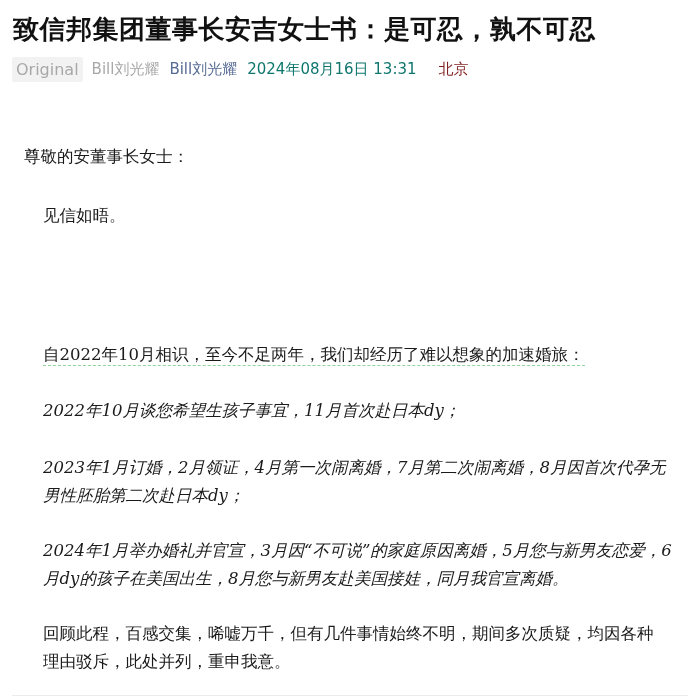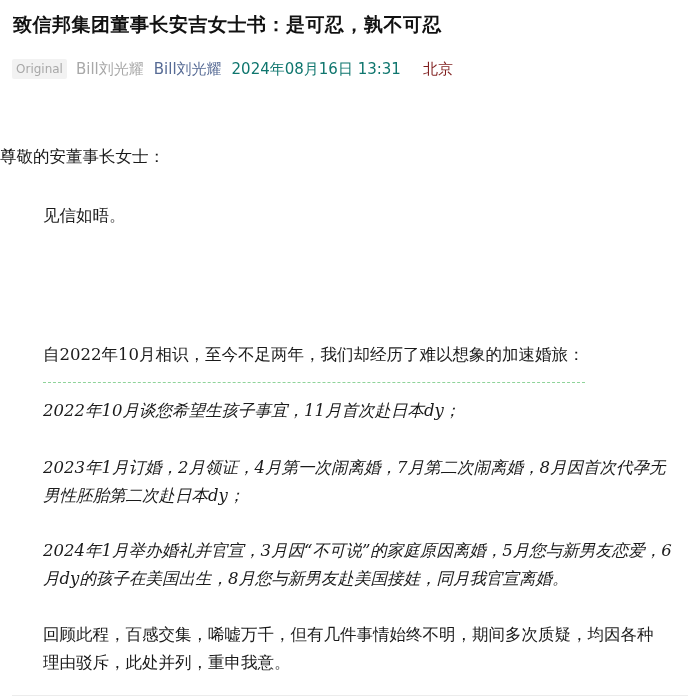--- a/index.html
+++ b/index.html
@@ -1,53 +1,53 @@
 <!DOCTYPE html>
 <html><head>
 <meta charset="utf-8">
 <style>
   * { margin: 0; padding: 0; box-sizing: border-box; }
   html, body { width: 700px; height: 700px; background: #ffffff; overflow: hidden; }
   body { position: relative; font-family: "DejaVu Sans", "Liberation Sans", sans-serif; color: #111; }
 
   .title {
     position: absolute; left: 13px; top: 12px;
-    font-size: 19px; font-weight: bold; color: #111;
+    font-size: 26px; font-weight: bold; color: #111;
     letter-spacing: 0.5px; white-space: nowrap;
   }
   .meta {
     position: absolute; left: 12px; top: 58px; height: 22px;
     display: flex; align-items: center; white-space: nowrap;
     font-size: 15px;
   }
   .badge {
-    background: #f2f2f2; color: #a8a8a8; font-size: 12px;
+    background: #f2f2f2; color: #a8a8a8; font-size: 16px;
     padding: 3px 4px; border-radius: 2px; margin-right: 9px;
   }
   .author { color: #a8a8a8; margin-right: 10px; }
   .account { color: #576b95; margin-right: 10px; font-weight: 500; }
   .date { color: #0f766e; margin-right: 22px; }
   .location { color: #7f1d1d; }
 
   .body {
     position: absolute; left: 0; top: 0; width: 700px;
     font-family: "DejaVu Serif", "Liberation Serif", serif;
     font-size: 16.5px; color: #1a1a1a;
   }
   .p { position: absolute; white-space: nowrap; line-height: 28px; }
   .italic { font-style: italic; }
-  .salutation { left: 0; top: 143px; }
+  .salutation { left: 24px; top: 143px; }
   .greeting { left: 43px; top: 202px; }
   .para1 { left: 43px; top: 256px; }
   .para2 { left: 43px; top: 341px; }
-  .para2 .txt { border-bottom: 1.5px dashed #8fd49a; padding-bottom: 18px; }
+  .para2 .txt { border-bottom: 1.5px dashed #8fd49a; padding-bottom: 1px; }
   .para3 { left: 43px; top: 397px; }
   .para4 { left: 43px; top: 454px; }
   .para5 { left: 43px; top: 537px; }
-  .para6 { left: 43px; top: 621px; }
+  .para6 { left: 43px; top: 621px; font-family: Liberation Mono, monospace; }
   .line { display: block; }
 
   .divider {
     position: absolute; left: 12px; right: 12px; top: 695px;
     height: 1px; background: #ececec;
   }
 </style>
 </head>
 <body>
 

